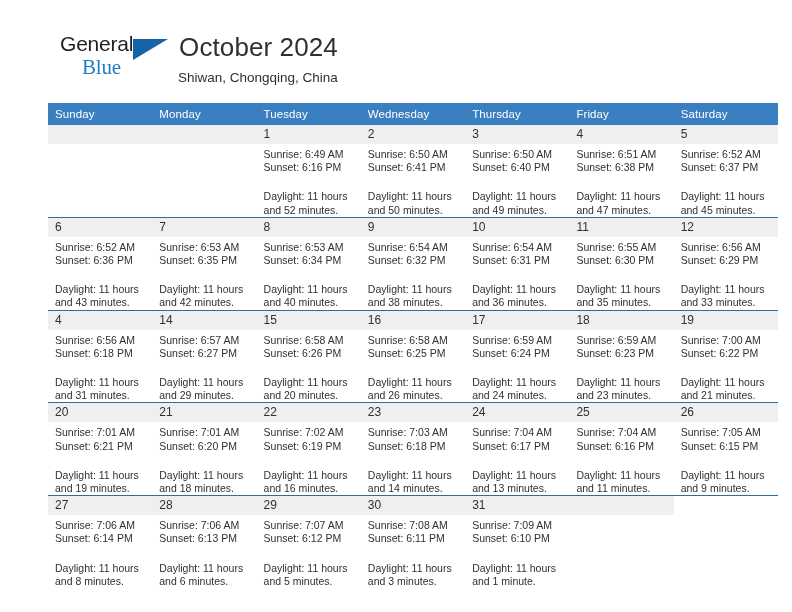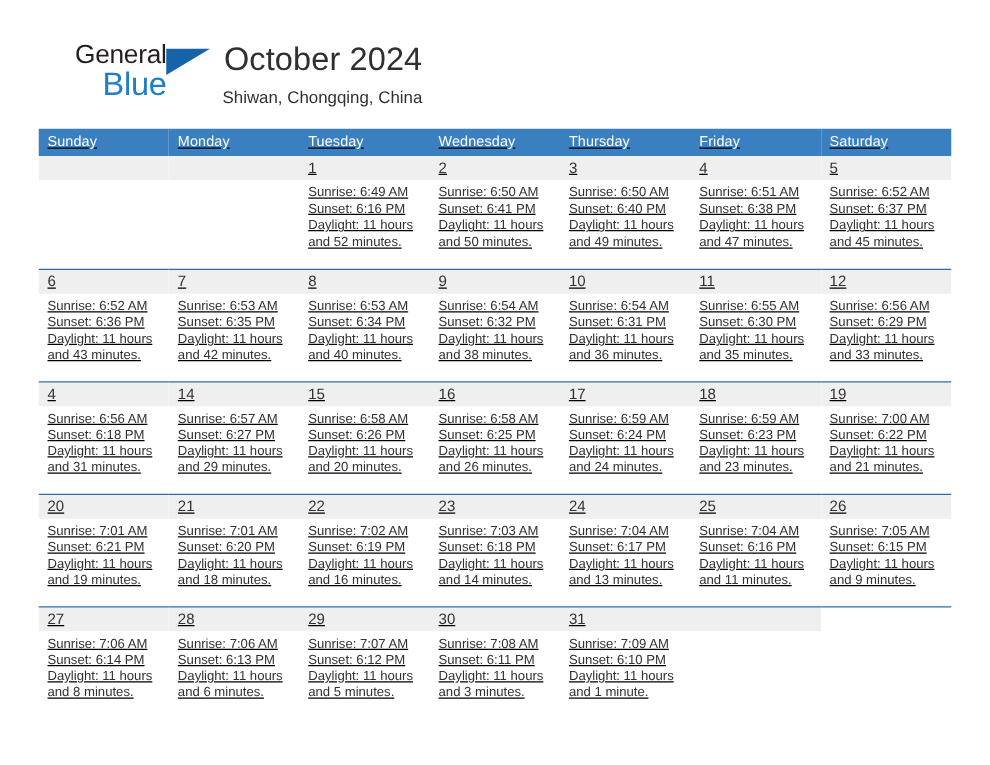--- a/index.html
+++ b/index.html
@@ -37,24 +37,25 @@
     position: absolute;
     left: 0; top: 0;
     font-size: 21px;
     color: #231f20;
     letter-spacing: -0.2px;
     line-height: 24px;
   }
   .logo-blue {
     position: absolute;
     left: 22px; top: 23px;
-    font-size: 26px;
+    font-size: 21px;
     color: #1f7ec4;
     letter-spacing: -0.2px;
     line-height: 24px;
+    font-family: Liberation Serif, serif;
   }
   .logo-tri {
     position: absolute;
     left: 73px; top: 7px;
     width: 0; height: 0;
     border-left: 35px solid #1763a8;
     border-bottom: 21px solid transparent;
   }
   .title-wrap {
     text-align: right;
@@ -70,26 +71,25 @@
   .location {
     font-size: 13.5px;
     color: #303030;
     line-height: 20px;
     margin-top: 4px;
   }
 
   
   .calendar {
     position: absolute;
-    left: 31px;
+    left: 48px;
     top: 103px;
     width: 730px;
     border-collapse: collapse;
     table-layout: fixed;
-    text-decoration: underline;
   }
   .calendar th {
     background: #3a7fbf;
     color: #ffffff;
     font-size: 11.5px;
     font-weight: normal;
     text-align: left;
     padding: 5px 0 5px 7px;
     height: 22px;
     letter-spacing: 0.1px;
@@ -115,21 +115,21 @@
     line-height: 13px;
   }
   .daynum.empty-strip { color: transparent; }
   .cell-body {
     padding: 4px 6px 0 7px;
     font-size: 10.5px;
     line-height: 13.2px;
     color: #303030;
   }
   .cell-body div { white-space: nowrap; }
-  .cell-body .daylight { white-space: normal; }
+  .cell-body .daylight { white-space: normal; margin-top: 16px; }
   td.blank .cell-body { visibility: hidden; }
   td.nostrip .daynum { background: transparent; }
 </style>
 </head>
 <body>
 
 <div class="page">
 
   <div class="header">
     <div class="logo">

